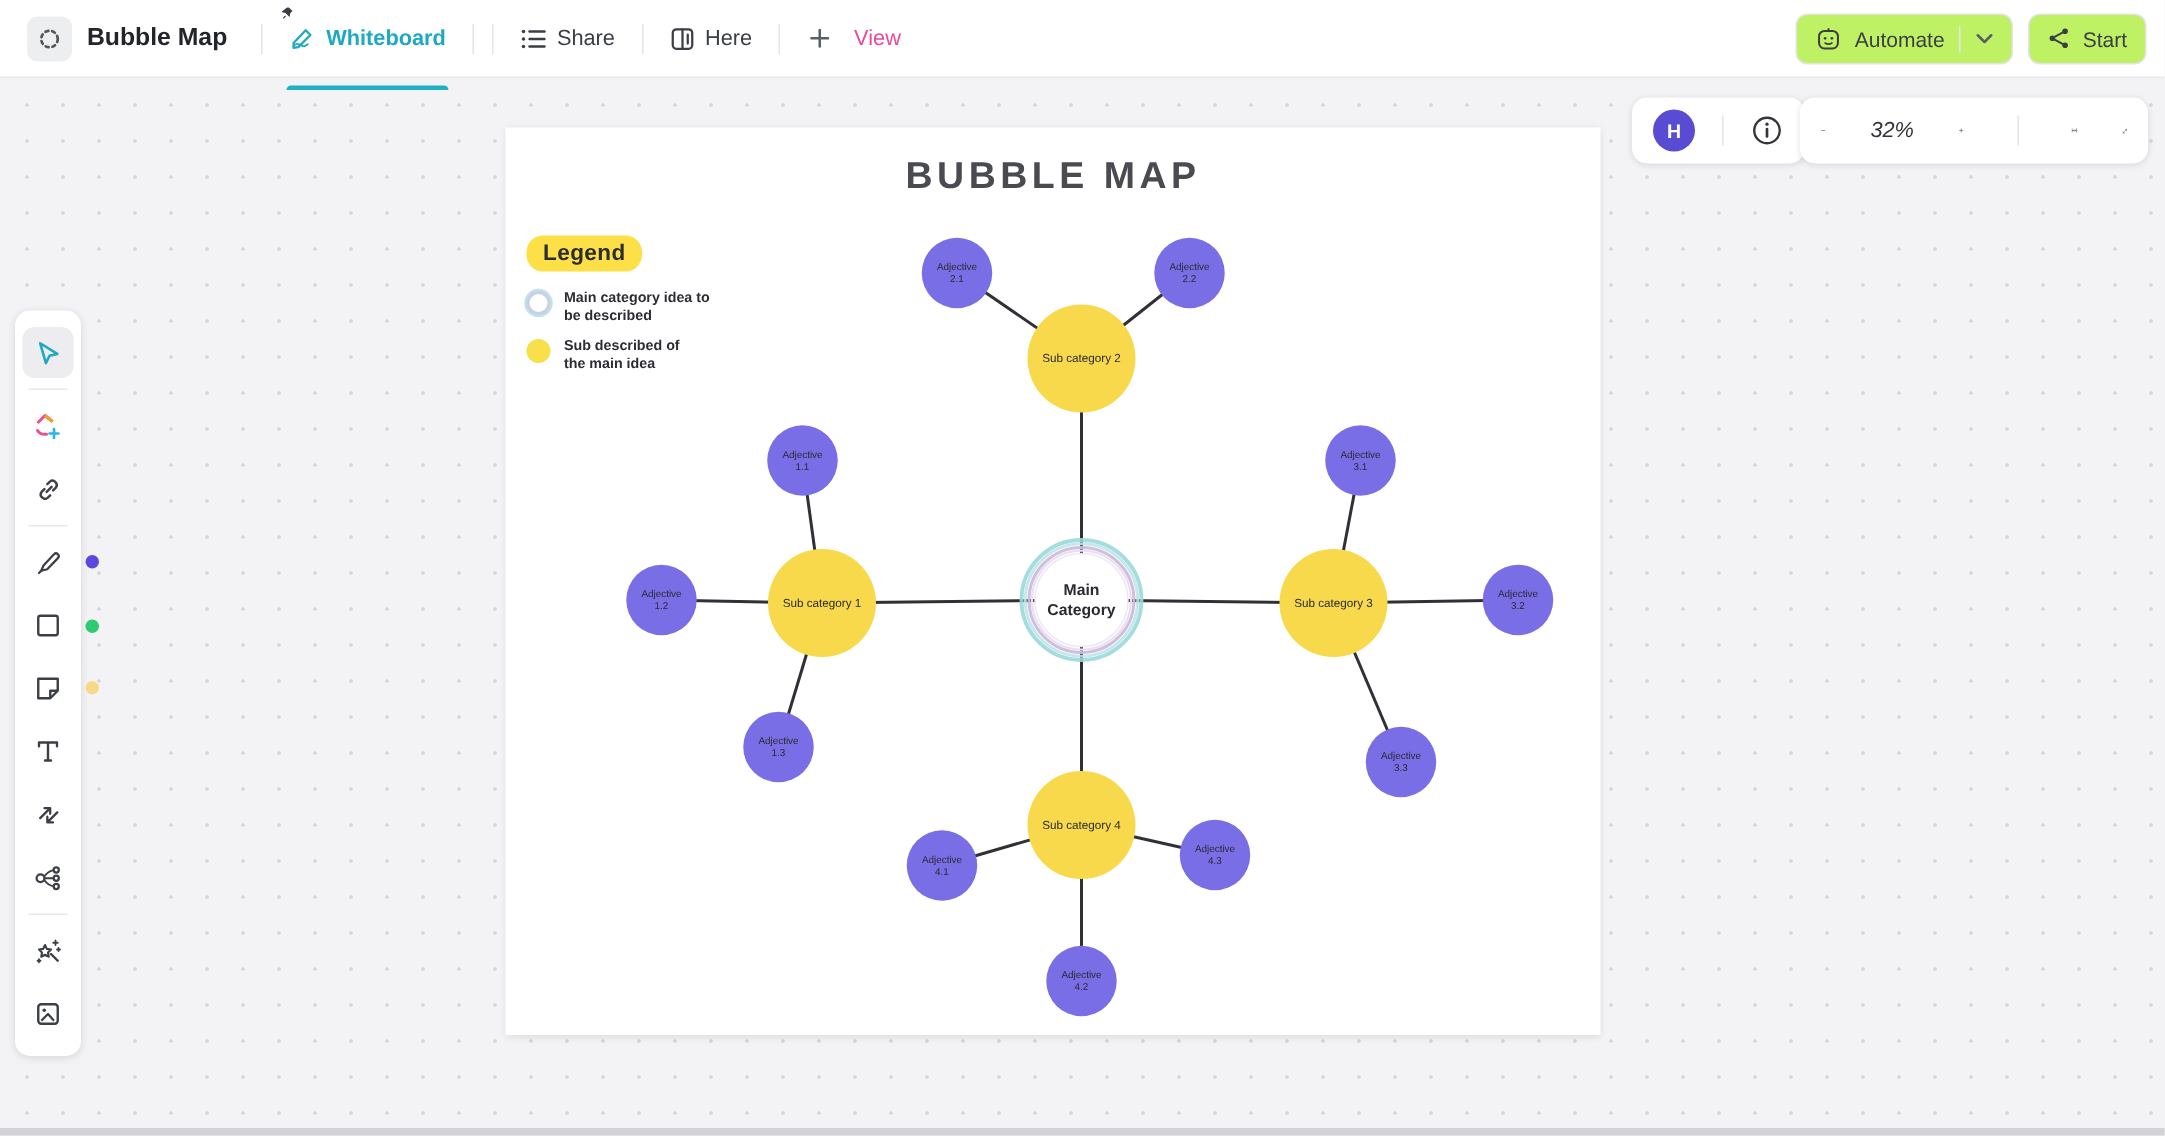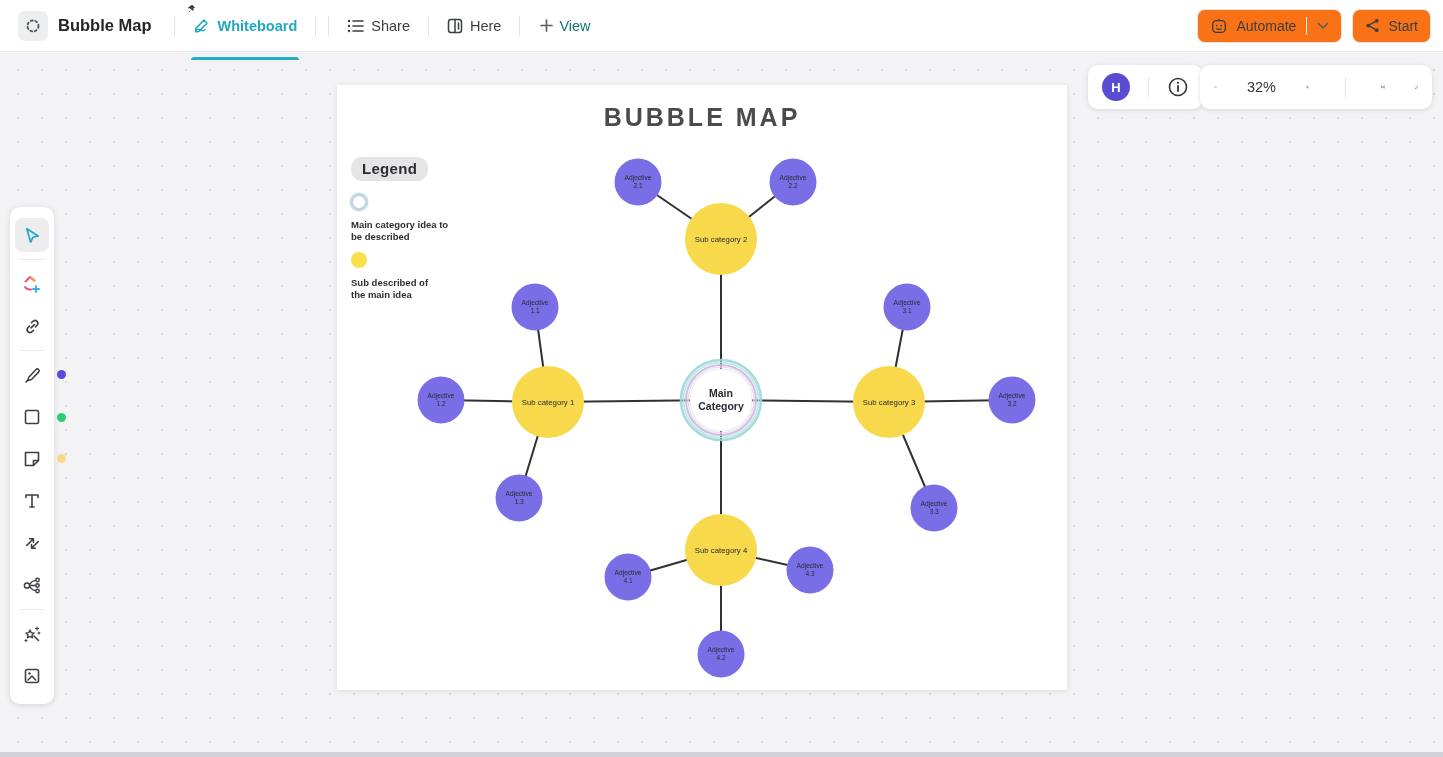--- a/index.html
+++ b/index.html
@@ -13,45 +13,45 @@
   .doc-icon-box { width:30px; height:30px; border-radius:7px; background:#eceef0;
     display:flex; align-items:center; justify-content:center; margin:0 10px 0 6px; }
   .doc-title { font-size:16.5px; font-weight:bold; color:#23252b; margin-right:16px; }
   .vdiv { width:1px; height:20px; background:#e4e4e9; margin:0 6px; }
   .tab { position:relative; display:flex; align-items:center; gap:7px; padding:0 12px;
     height:68px; font-size:14.5px; color:#3b3e45; cursor:pointer; }
   .tab.active { color:#1fa9c0; font-weight:bold; }
   .tab.active::after { content:""; position:absolute; left:10px; right:10px; bottom:0;
     height:3px; border-radius:3px 3px 0 0; background:#1fb0c6; }
   .pin { position:absolute; top:13px; margin-left:-5px; }
-  .view-btn { display:flex; align-items:center; gap:6px; font-size:14.5px; color:#0f766e;
+  .view-btn { display:flex; align-items:center; gap:16px; font-size:14.5px; color:#ec4899;
     padding:0 14px; cursor:pointer; }
   .header-right { margin-left:auto; display:flex; align-items:center; gap:10px; }
   .pill-btn { display:flex; align-items:center; gap:8px; height:34px; padding:0 12px;
-    border:1px solid #e3e3e8; border-radius:8px; background:#f97316; font-size:14px;
+    border:1px solid #e3e3e8; border-radius:8px; background:#bef264; font-size:14px;
     color:#3b3e45; cursor:pointer; }
   .pill-btn .inner-div { width:1px; height:18px; background:#e6e6ea; margin:0 2px; }
 
   
   .canvas { position:absolute; top:52px; left:0; width:1443px; height:705px;
     background-color:#f3f3f5;
     background-image:radial-gradient(circle, #d7d7dd 1px, rgba(0,0,0,0) 1.4px);
     background-size:24px 24px; background-position:6px 6px; }
 
   .wb-page { position:absolute; left:337px; top:33px; width:730px; height:605px;
     background:#fff; box-shadow:0 1px 5px rgba(20,20,40,.10); }
   .wb-title { position:absolute; left:0; top:18px; width:730px; text-align:center;
     font-size:25px; font-weight:bold; letter-spacing:3px; color:#4a4b50; }
   .map-svg { position:absolute; left:0; top:0; }
 
   
   .legend { position:absolute; left:14px; top:72px; width:160px; }
-  .legend-title { display:inline-block; background:#e5e5e5; color:#2b2d33;
+  .legend-title { display:inline-block; background:#fde047; color:#2b2d33;
     font-size:15px; font-weight:bold; padding:3px 11px 4px; letter-spacing:.3px;border-radius:11px; }
-  .legend-item { display:flex; gap:9px; margin-top:8px; align-items:flex-start;flex-direction:column; }
+  .legend-item { display:flex; gap:9px; margin-top:8px; align-items:flex-start; }
   .legend-item:first-of-type { margin-top:12px; }
   .sw { width:16px; height:16px; border-radius:50%; flex:none; margin-top:1px; }
   .sw-main { background:#fff; border:2px solid #c8cfe8; box-shadow:0 0 0 1.5px #bfe3e6; }
   .sw-sub { background:#f7e04a; }
   .sw-adj { background:#7a6ee6; }
   .legend-text { font-size:9.5px; line-height:12px; color:#2b2d33; font-weight:bold; }
 
   
   .tools { position:absolute; left:10px; top:155px; width:44px; background:#fff;
     border-radius:10px; box-shadow:0 1px 6px rgba(20,20,40,.12); padding:7px 0;
@@ -62,21 +62,21 @@
   .tool-div { width:26px; height:1px; background:#e8e8ec; margin:3px 0; }
   .color-dot { position:absolute; width:9px; height:9px; border-radius:50%; z-index:41; }
 
   
   .float-pill { position:absolute; top:13px; height:44px; background:#fff; border-radius:10px;
     box-shadow:0 1px 5px rgba(20,20,40,.12); display:flex; align-items:center; z-index:40; }
   .fp-user { left:1088px; padding:0 14px; gap:12px; }
   .avatar { width:28px; height:28px; border-radius:50%; background:#5a4bd3; color:#fff;
     font-size:13px; font-weight:bold; display:flex; align-items:center; justify-content:center;
     cursor:pointer; }
-  .fp-zoom { left:1200px; width:232px; padding:0 14px; gap:30px; justify-content:flex-end; }
+  .fp-zoom { left:1200px; width:232px; padding:0 14px; gap:30px; justify-content:flex-end;font-style:italic; }
   .zoom-val { font-size:14.5px; color:#33353b; }
   .zbtn { cursor:pointer; display:flex; align-items:center; }
 
   .hscroll { position:absolute; left:0; bottom:0; width:1443px; height:5px; background:#d2d2d7; }
 </style>
 </head>
 <body>
 
 <div class="header">
   <div class="doc-icon-box">

